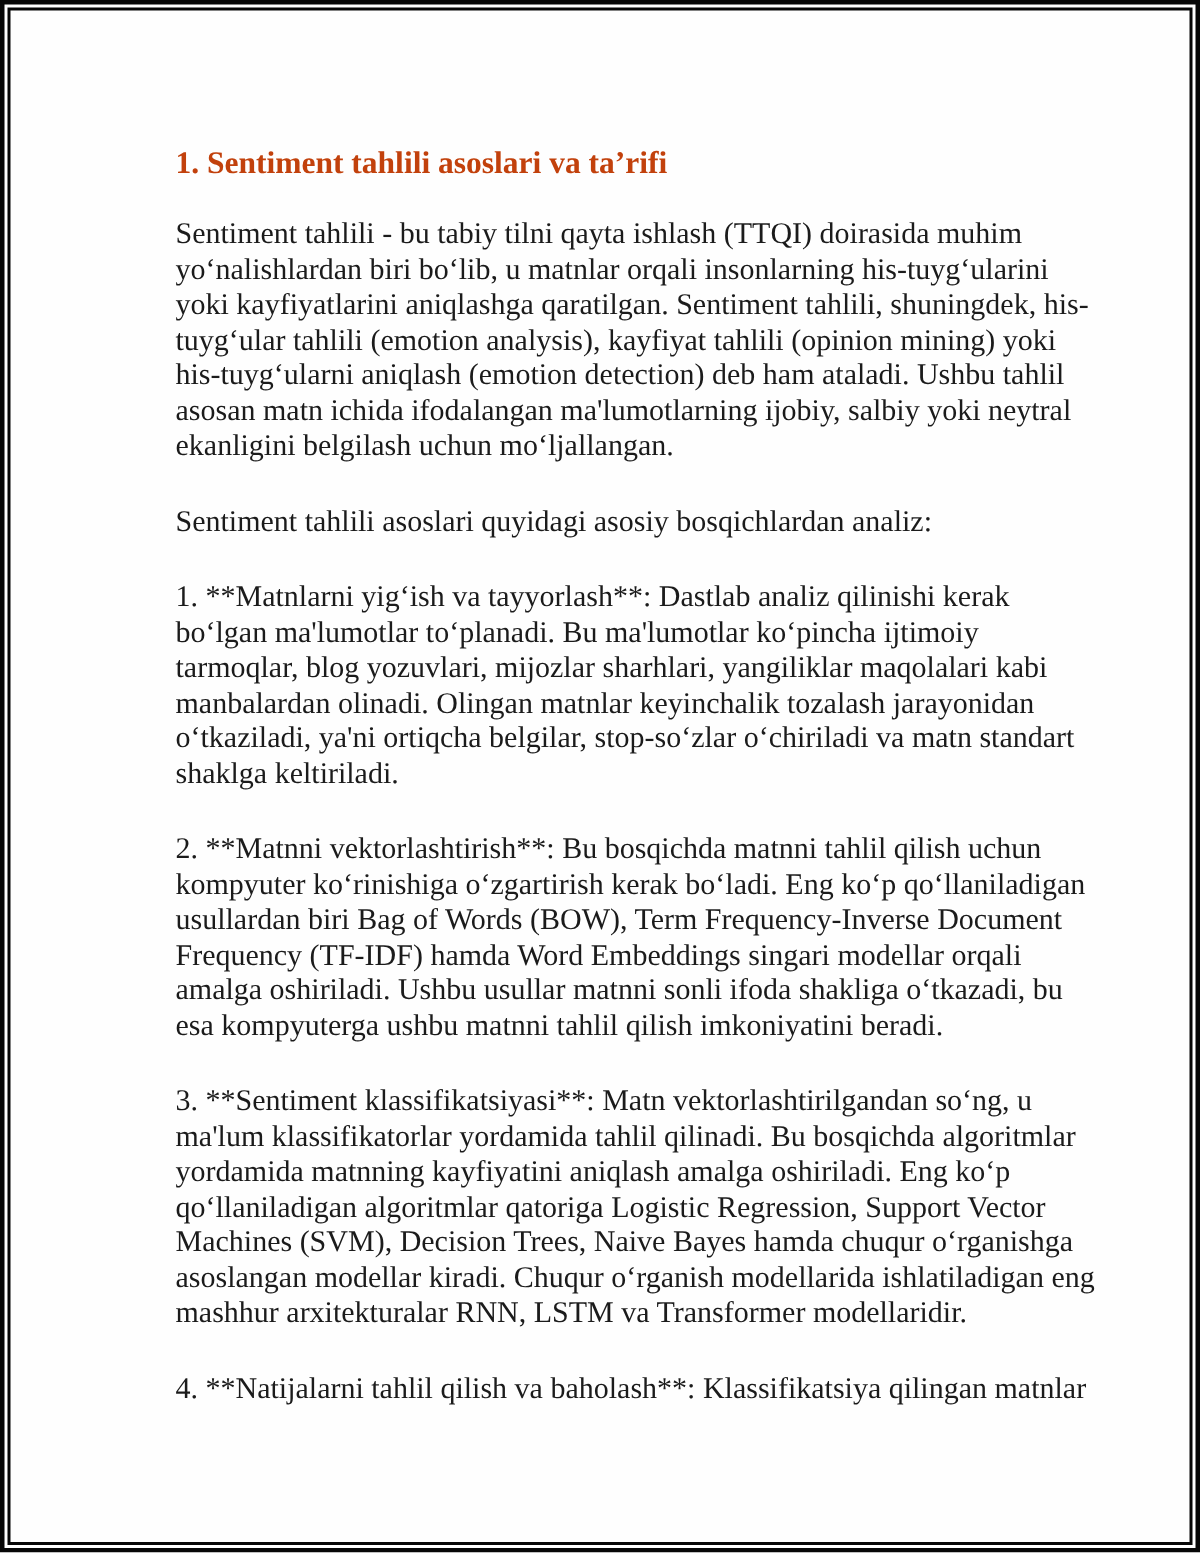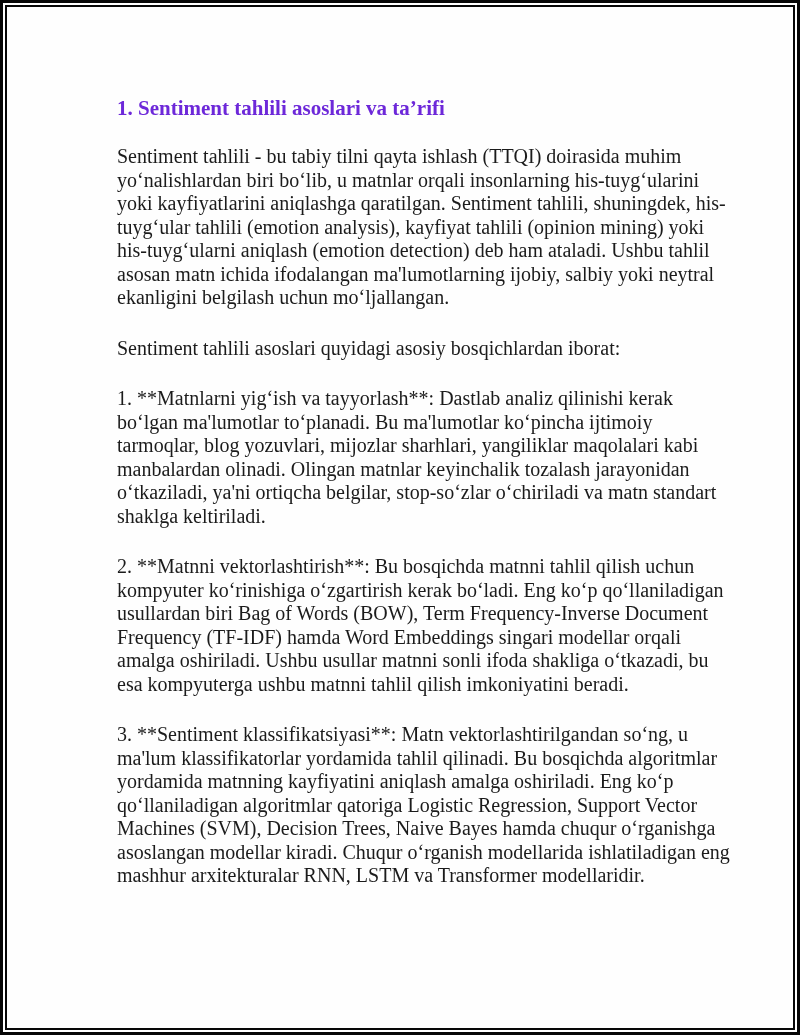--- a/index.html
+++ b/index.html
@@ -29,21 +29,21 @@
   }
   .doc-content {
     box-sizing: border-box;
     padding: 88px 80px 0 110px;
   }
   .doc-title {
     font-family: "Liberation Serif", "DejaVu Serif", serif;
     font-size: 21px;
     line-height: 26px;
     font-weight: bold;
-    color: #6d28d9;
+    color: #c2410c;
     margin: 0 0 24px 0;
   }
   .doc-para {
     font-family: "Liberation Serif", "DejaVu Serif", serif;
     font-size: 20px;
     line-height: 23.5px;
     color: #1b1b1b;
     margin: 0 0 27px 0;
     white-space: pre;
   }
@@ -55,35 +55,36 @@
   <div class="frame-inner">
     <div class="doc-content">
       <h1 class="doc-title">1. Sentiment tahlili asoslari va ta’rifi</h1>
       <p class="doc-para">Sentiment tahlili - bu tabiy tilni qayta ishlash (TTQI) doirasida muhim
 yo‘nalishlardan biri bo‘lib, u matnlar orqali insonlarning his-tuyg‘ularini
 yoki kayfiyatlarini aniqlashga qaratilgan. Sentiment tahlili, shuningdek, his-
 tuyg‘ular tahlili (emotion analysis), kayfiyat tahlili (opinion mining) yoki
 his-tuyg‘ularni aniqlash (emotion detection) deb ham ataladi. Ushbu tahlil
 asosan matn ichida ifodalangan ma'lumotlarning ijobiy, salbiy yoki neytral
 ekanligini belgilash uchun mo‘ljallangan.</p>
-      <p class="doc-para">Sentiment tahlili asoslari quyidagi asosiy bosqichlardan iborat:</p>
+      <p class="doc-para">Sentiment tahlili asoslari quyidagi asosiy bosqichlardan analiz:</p>
       <p class="doc-para">1. **Matnlarni yig‘ish va tayyorlash**: Dastlab analiz qilinishi kerak
 bo‘lgan ma'lumotlar to‘planadi. Bu ma'lumotlar ko‘pincha ijtimoiy
 tarmoqlar, blog yozuvlari, mijozlar sharhlari, yangiliklar maqolalari kabi
 manbalardan olinadi. Olingan matnlar keyinchalik tozalash jarayonidan
 o‘tkaziladi, ya'ni ortiqcha belgilar, stop-so‘zlar o‘chiriladi va matn standart
 shaklga keltiriladi.</p>
       <p class="doc-para">2. **Matnni vektorlashtirish**: Bu bosqichda matnni tahlil qilish uchun
 kompyuter ko‘rinishiga o‘zgartirish kerak bo‘ladi. Eng ko‘p qo‘llaniladigan
 usullardan biri Bag of Words (BOW), Term Frequency-Inverse Document
 Frequency (TF-IDF) hamda Word Embeddings singari modellar orqali
 amalga oshiriladi. Ushbu usullar matnni sonli ifoda shakliga o‘tkazadi, bu
 esa kompyuterga ushbu matnni tahlil qilish imkoniyatini beradi.</p>
       <p class="doc-para">3. **Sentiment klassifikatsiyasi**: Matn vektorlashtirilgandan so‘ng, u
 ma'lum klassifikatorlar yordamida tahlil qilinadi. Bu bosqichda algoritmlar
 yordamida matnning kayfiyatini aniqlash amalga oshiriladi. Eng ko‘p
 qo‘llaniladigan algoritmlar qatoriga Logistic Regression, Support Vector
 Machines (SVM), Decision Trees, Naive Bayes hamda chuqur o‘rganishga
 asoslangan modellar kiradi. Chuqur o‘rganish modellarida ishlatiladigan eng
 mashhur arxitekturalar RNN, LSTM va Transformer modellaridir.</p>
+      <p class="doc-para">4. **Natijalarni tahlil qilish va baholash**: Klassifikatsiya qilingan matnlar</p>
     </div>
   </div>
 </div>
 
 </body></html>

